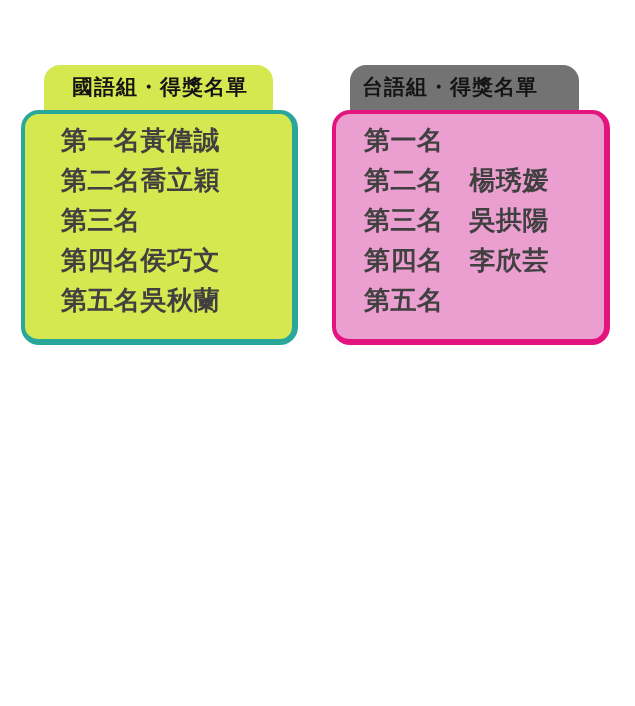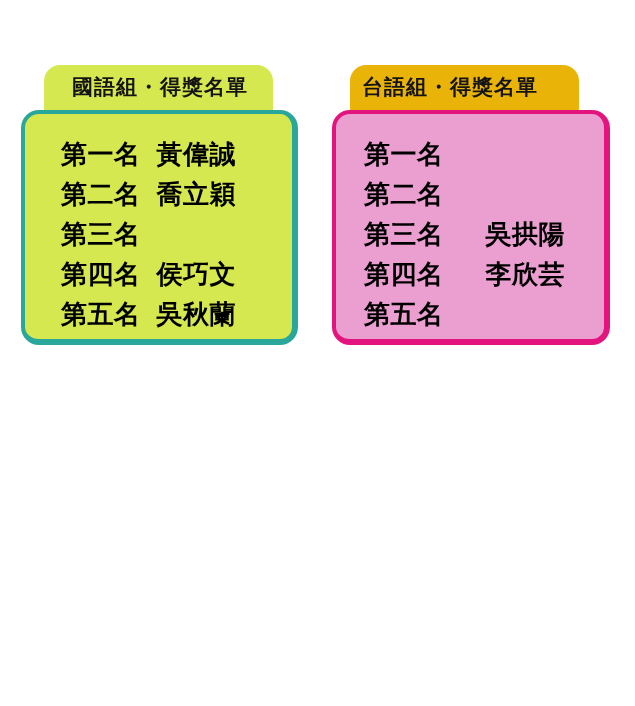--- a/index.html
+++ b/index.html
@@ -45,21 +45,21 @@
   }
   .panel.left  .panel-header {
     left: 23px;
     width: 229px;
     background: #d6e84f;
     padding-left: 28px;
   }
   .panel.right .panel-header {
     left: 18px;
     width: 229px;
-    background: #eab308;
+    background: #737373;
     padding-left: 12px;
   }
   .panel-header-title {
     font-size: 21px;
     font-weight: bold;
     color: #141414;
     letter-spacing: 1px;
     white-space: nowrap;
     line-height: 1;
   }
@@ -92,28 +92,27 @@
   }
 
   
   .winner-list {
     margin: 0;
     padding: 0;
     list-style: none;
   }
   .winner-row {
     display: flex;
-    align-items: flex-end;
+    align-items: flex-start;
     height: 40px;
     font-size: 26px;
     font-weight: bold;
-    color: #000000;
+    color: #404040;
     line-height: 1;
     white-space: nowrap;
-    gap: 16px;
   }
   .panel.left .winner-row  { padding-left: 36px; }
   .panel.right .winner-row { padding-left: 28px; }
 
   .rank-label {
     letter-spacing: 0.5px;
   }
   .winner-name {
     letter-spacing: 0.5px;
   }
@@ -157,20 +156,21 @@
     <div class="panel-header">
       <span class="panel-header-title">台語組・得獎名單</span>
     </div>
     <div class="panel-body">
       <ul class="winner-list">
         <li class="winner-row">
           <span class="rank-label">第一名</span>
         </li>
         <li class="winner-row">
           <span class="rank-label">第二名</span>
+          <span class="winner-name">楊琇媛</span>
         </li>
         <li class="winner-row">
           <span class="rank-label">第三名</span>
           <span class="winner-name">吳拱陽</span>
         </li>
         <li class="winner-row">
           <span class="rank-label">第四名</span>
           <span class="winner-name">李欣芸</span>
         </li>
         <li class="winner-row">

